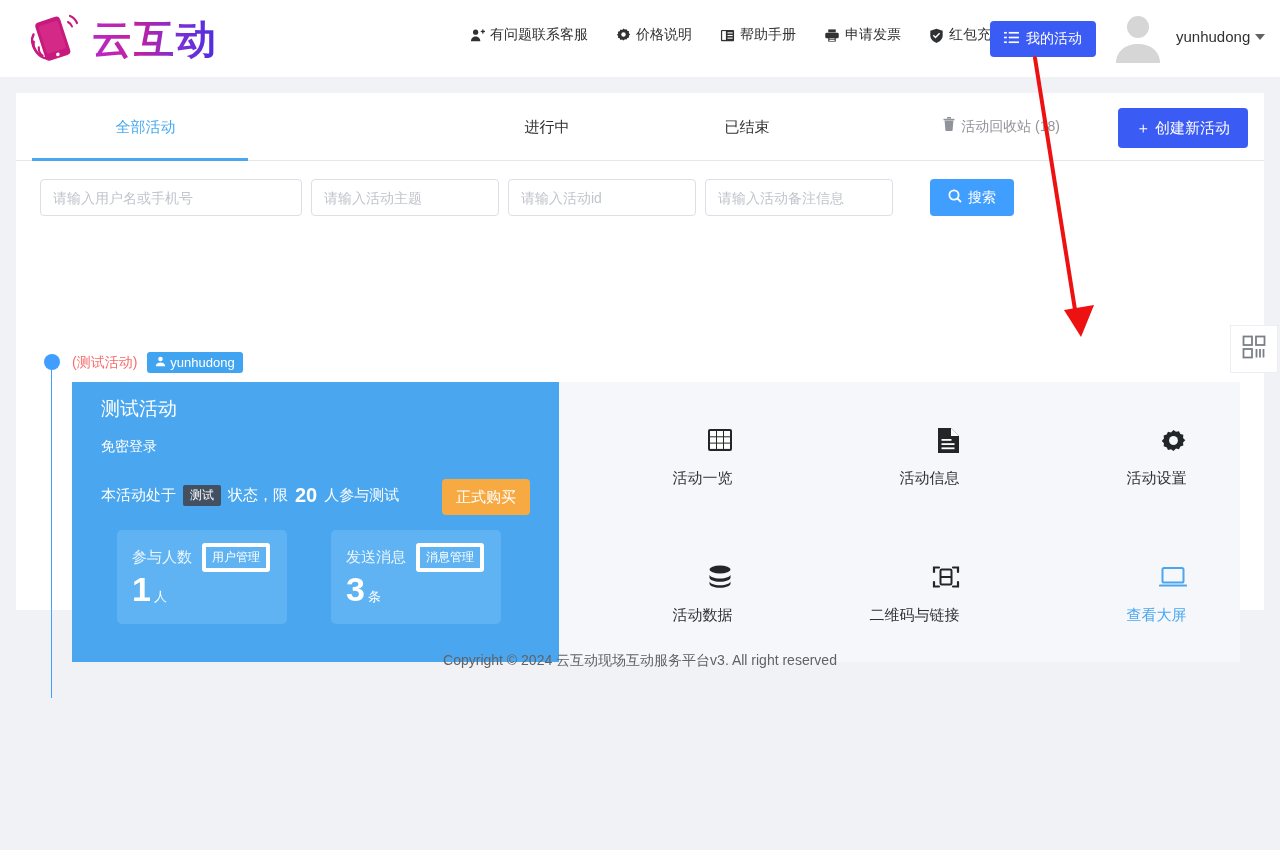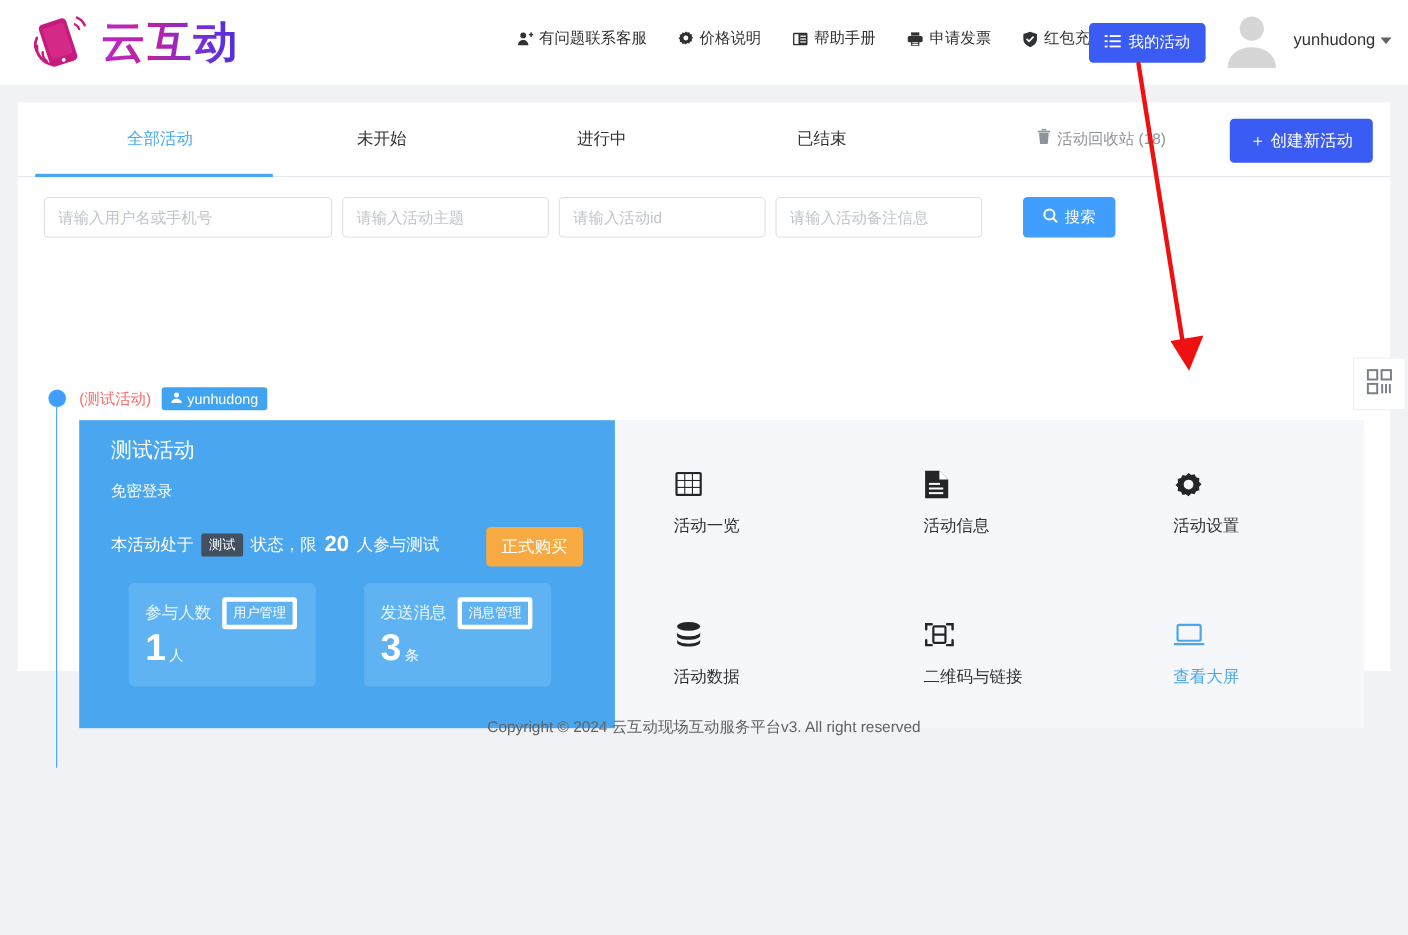--- a/index.html
+++ b/index.html
@@ -181,21 +181,21 @@
 
   
   .actions {
     flex: 1; display: grid;
     grid-template-columns: repeat(3, 1fr);
     grid-template-rows: repeat(2, 1fr);
     align-items: center; justify-items: center;
     padding-top: 6px;
   }
   .action {
-    display: flex; flex-direction: column; align-items: flex-start; gap: 14px;
+    display: flex; flex-direction: column; align-items: flex-end; gap: 14px;
     cursor: pointer; width: 120px;
   }
   .action .lbl { font-size: 15px; color: #303133; }
   .action.hl .lbl { color: #4aa7ef; }
   .action .ico { height: 30px; display: flex; align-items: center; }
 
   
   .side-widget {
     position: absolute; left: 1230px; top: 325px;
     width: 48px; height: 48px; background: #fff;
@@ -328,23 +328,20 @@
     <span class="caret-d"></span>
   </div>
 </div>
 
 <div class="panel">
 
   <div class="tabs">
     <div class="tab active" style="left:28px;width:203px;">
       <span>全部活动</span>
     </div>
-    <div class="tab" style="left:231px;width:200px;">
-      <span>未开始</span>
-    </div>
     <div class="tab" style="left:431px;width:200px;">
       <span>进行中</span>
     </div>
     <div class="tab" style="left:631px;width:200px;">
       <span>已结束</span>
     </div>
     <div class="tab-underline" style="left:16px;width:216px;"></div>
 
     <div class="recycle">
       <span>

